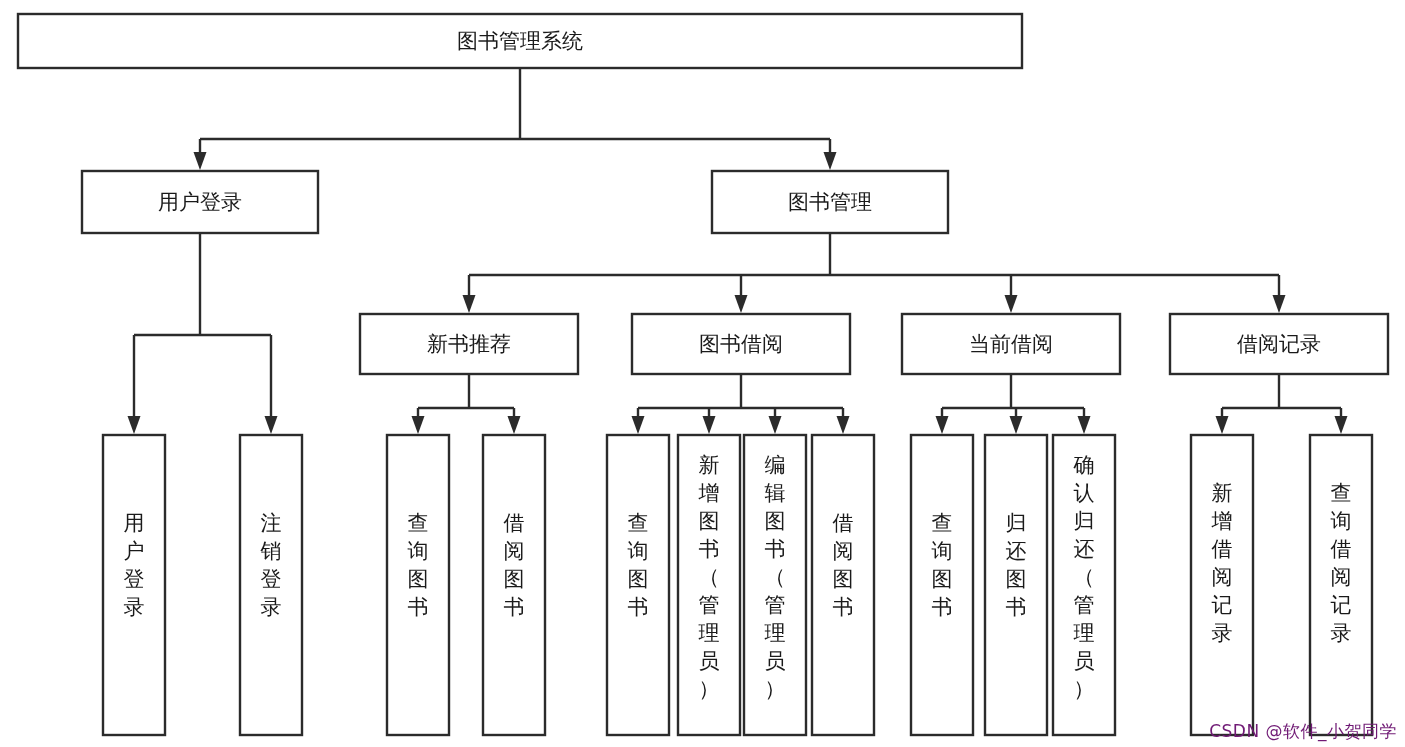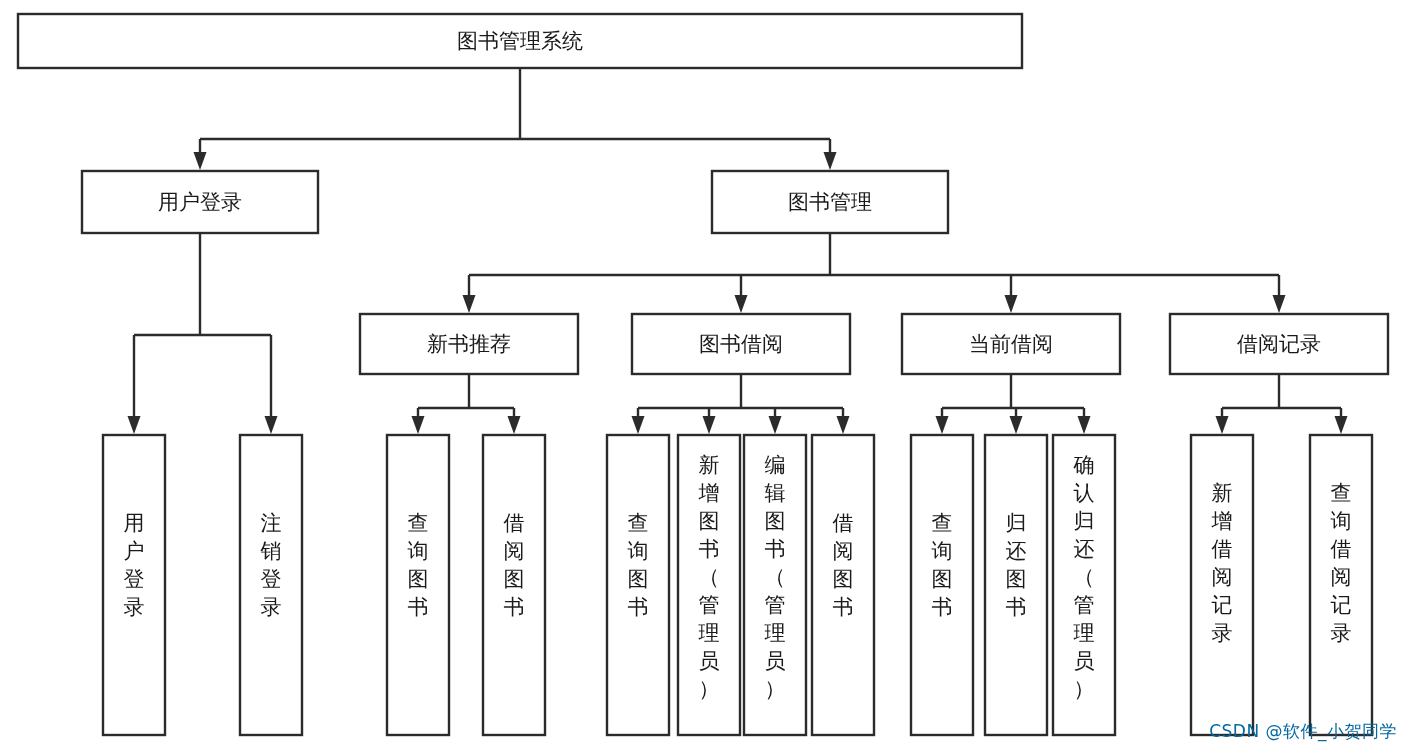--- a/index.html
+++ b/index.html
@@ -54,21 +54,21 @@
     fill: #1a1a1a;
     text-anchor: middle;
     white-space: pre;
   }
   .watermark {
     position: absolute;
     right: 8px;
     bottom: 4px;
     font-family: "DejaVu Sans", "Liberation Sans", sans-serif;
     font-size: 17px;
-    color: #0369a1;
+    color: #701a75;
     letter-spacing: 0.5px;
     user-select: none;
     pointer-events: none;
     white-space: nowrap;
   }
 </style>
 </head>
 <body>
 
 <div id="diagram-root">

